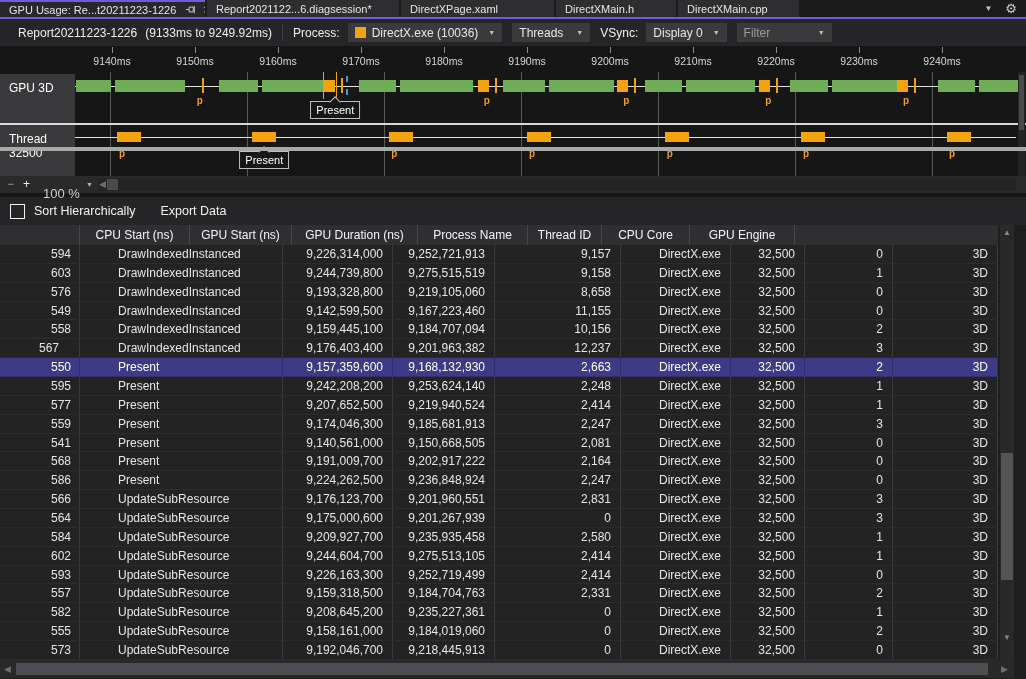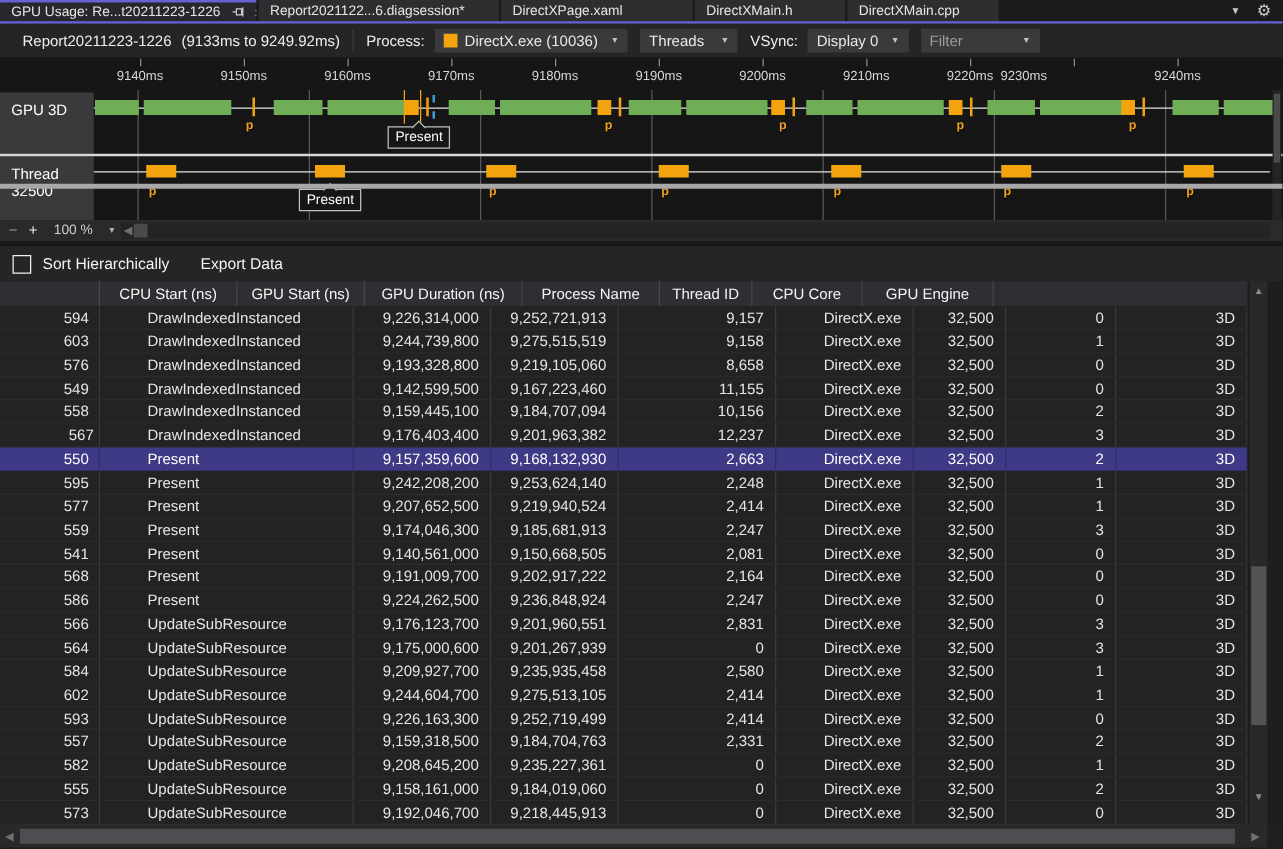--- a/index.html
+++ b/index.html
@@ -47,21 +47,21 @@
   .p-label{position:absolute;top:21px;font-size:10px;font-weight:bold;color:#f0a01e;text-shadow:0 1px 1px #000}
   .tbar{position:absolute;top:7px;height:10px;width:24px;background:var(--orange)}
   .callout{position:absolute;background:#161616;border:1px solid #c0c0c0;color:#fff;font-size:11px;
            padding:0 5px;height:16px;line-height:16px;transform:translateX(-50%);z-index:5;white-space:nowrap}
   .callout:before{content:"";position:absolute;top:-4.5px;left:50%;width:7px;height:7px;margin-left:-4.5px;
            background:#161616;border-left:1px solid #c0c0c0;border-top:1px solid #c0c0c0;transform:rotate(45deg)}
   #lane-sep{position:absolute;left:0;top:77px;width:1026px;height:2px;background:#d8d8d8;z-index:3}
   #zoombar{position:absolute;left:0;top:130px;width:1026px;height:17px;background:#2a2a2b;z-index:4;font-size:12px;color:#cfcfcf}
   #zoombar .zminus{position:absolute;left:7px;top:1px;color:#9a9a9a}
   #zoombar .zplus{position:absolute;left:23px;top:1px;color:#ececec}
-  #zoombar .zval{position:absolute;left:43px;top:2px;font-size:11px}
+  #zoombar .zval{position:absolute;left:43px;top:10px;font-size:13px}
   #zoombar .zchev{position:absolute;left:86px;top:5px;font-size:7px;color:#b0b0b0}
   #tl-track{position:absolute;left:97px;top:2px;width:919px;height:13px;background:#242425}
   #tl-track .arrow{position:absolute;top:1px;font-size:9px;color:#6f6f6f}
   #tl-thumb{position:absolute;left:10px;top:1px;width:11px;height:11px;background:#4a4a4c}
   #tl-vscroll{position:absolute;left:1018px;top:26px;width:7px;height:104px;background:#242425;z-index:4}
   #tl-vthumb{position:absolute;left:1px;top:3px;width:5px;height:55px;background:#4a4a4c}
   #splitter{position:absolute;left:0;top:147px;width:1026px;height:4px;background:#a8a8a8;z-index:6}
 
   
   #grid-toolbar{position:absolute;left:0;top:197px;width:1026px;height:28px;background:#252527;display:flex;align-items:center;font-size:12.5px;color:#f2f2f2}
@@ -162,21 +162,21 @@
       <div class="ticklabel" style="left: 444px;">9180ms</div>
       <div class="tickmark" style="left: 527px;"></div>
       <div class="ticklabel" style="left: 527px;">9190ms</div>
       <div class="tickmark" style="left: 610px;"></div>
       <div class="ticklabel" style="left: 610px;">9200ms</div>
       <div class="tickmark" style="left: 693px;"></div>
       <div class="ticklabel" style="left: 693px;">9210ms</div>
       <div class="tickmark" style="left: 776px;"></div>
       <div class="ticklabel" style="left: 776px;">9220ms</div>
       <div class="tickmark" style="left: 859px;"></div>
-      <div class="ticklabel" style="left: 819px;">9230ms</div>
+      <div class="ticklabel" style="left: 859px;">9230ms</div>
       <div class="tickmark" style="left: 942px;"></div>
       <div class="ticklabel" style="left: 942px;">9240ms</div>
     </div>
   <div id="vsync-layer">
       <div class="vsync" style="left: 110px;"></div>
       <div class="vsync" style="left: 247px;"></div>
       <div class="vsync" style="left: 384px;"></div>
       <div class="vsync" style="left: 521px;"></div>
       <div class="vsync" style="left: 658px;"></div>
       <div class="vsync" style="left: 795px;"></div>
@@ -342,21 +342,21 @@
       <div class="cell event" style="width: 203px;">DrawIndexedInstanced</div>
       <div class="cell" style="width: 110px;">9,159,445,100</div>
       <div class="cell" style="width: 102px;">9,184,707,094</div>
       <div class="cell" style="width: 126px;">10,156</div>
       <div class="cell" style="width: 110px;">DirectX.exe</div>
       <div class="cell" style="width: 74px;">32,500</div>
       <div class="cell" style="width: 88px;">2</div>
       <div class="cell" style="width: 105px;">3D</div>
     </div>
     <div class="row">
-      <div class="cell" style="width: 80px; padding-right: 4px;">567</div>
+      <div class="cell" style="width: 80px; padding-right: 20px;">567</div>
       <div class="cell event" style="width: 203px;">DrawIndexedInstanced</div>
       <div class="cell" style="width: 110px;">9,176,403,400</div>
       <div class="cell" style="width: 102px;">9,201,963,382</div>
       <div class="cell" style="width: 126px;">12,237</div>
       <div class="cell" style="width: 110px;">DirectX.exe</div>
       <div class="cell" style="width: 74px;">32,500</div>
       <div class="cell" style="width: 88px;">3</div>
       <div class="cell" style="width: 105px;">3D</div>
     </div>
     <div class="row selected">

